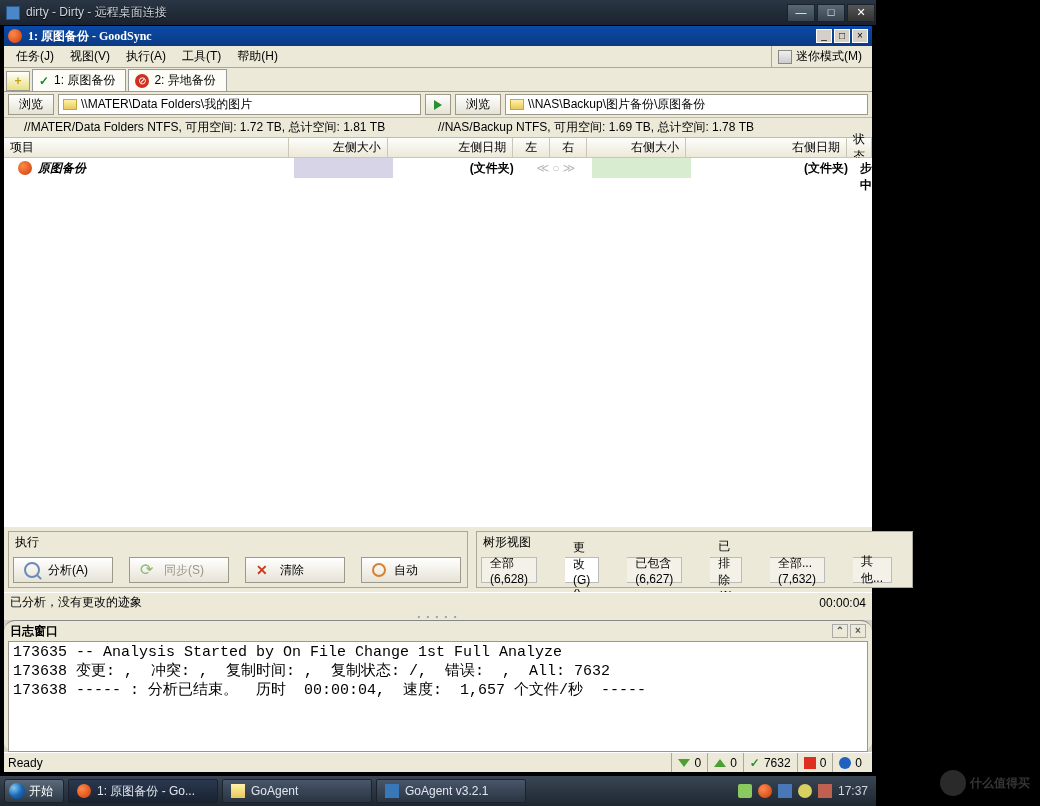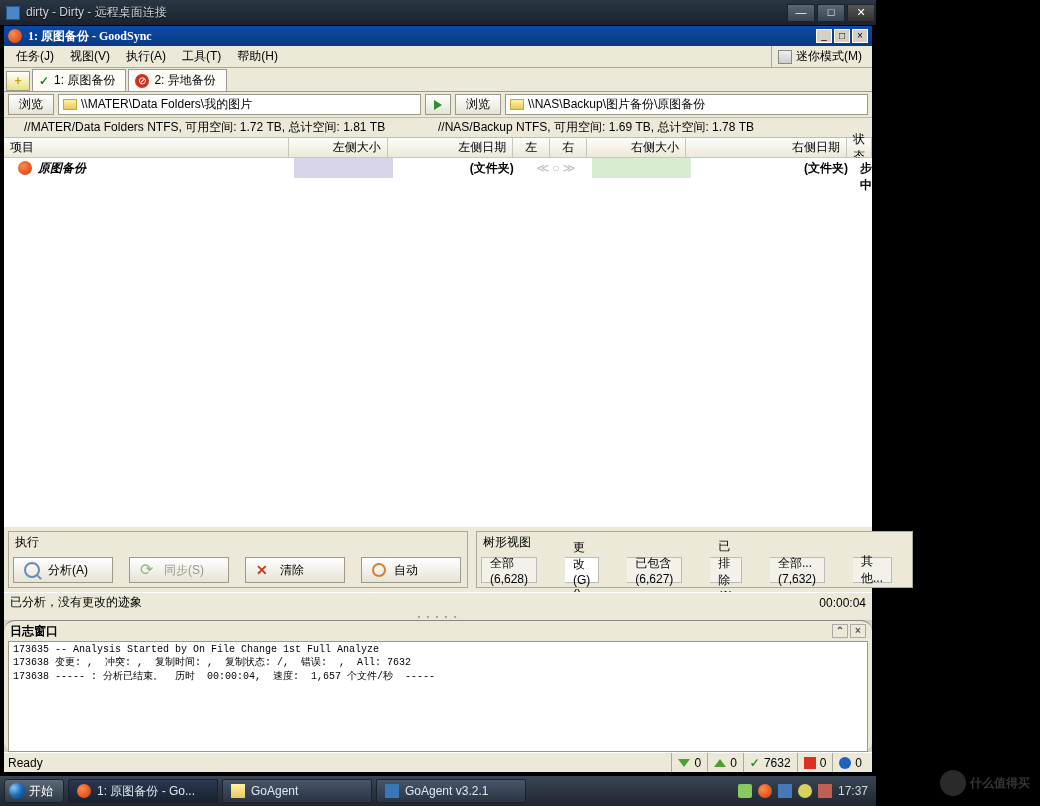--- a/index.html
+++ b/index.html
@@ -94,21 +94,21 @@
 .statusline{height:20px;background:#ece9d8;display:flex;align-items:center;padding:0 6px;border-top:1px solid #fff;}
 .statusline .r{margin-left:auto;}
 
 .gripper{height:8px;background:#ece9d8;text-align:center;color:#999;letter-spacing:2px;font-size:8px;}
 
 
 .logwin{background:#ece9d8;border-top:1px solid #888;display:flex;flex-direction:column;height:132px;border-radius:11px;}
 .loghead{height:20px;display:flex;align-items:center;padding:0 6px;font-weight:bold;font-family:SimSun,serif;}
 .loghead .lctrls{margin-left:auto;display:flex;gap:2px;}
 .loghead .lctrls span{width:16px;height:14px;border:1px solid #aaa;text-align:center;line-height:12px;font-size:10px;background:#ece9d8;color:#555;}
-.logbody{flex:1;background:#fff;margin:0 4px;border:1px solid #9c988a;padding:2px 4px;font-family:"Courier New",monospace;font-size:10px;white-space:pre;overflow:auto;}
+.logbody{flex:1;background:#fff;margin:0 4px;border:1px solid #9c988a;padding:2px 4px;font-family:"Courier New",monospace;font-size:15px;white-space:pre;overflow:auto;}
 
 
 .botstatus{height:20px;background:#ece9d8;border-top:1px solid #fff;display:flex;align-items:center;padding:0 4px;}
 .botstatus .cell{padding:0 6px;display:flex;align-items:center;gap:4px;border-left:1px solid #aca899;height:100%;}
 .grn{width:0;height:0;border-left:6px solid transparent;border-right:6px solid transparent;}
 .grn.dn{border-top:8px solid #4aa030;}
 .grn.up{border-bottom:8px solid #4aa030;}
 .chkmark{color:#2a9030;font-weight:bold;}
 
 

